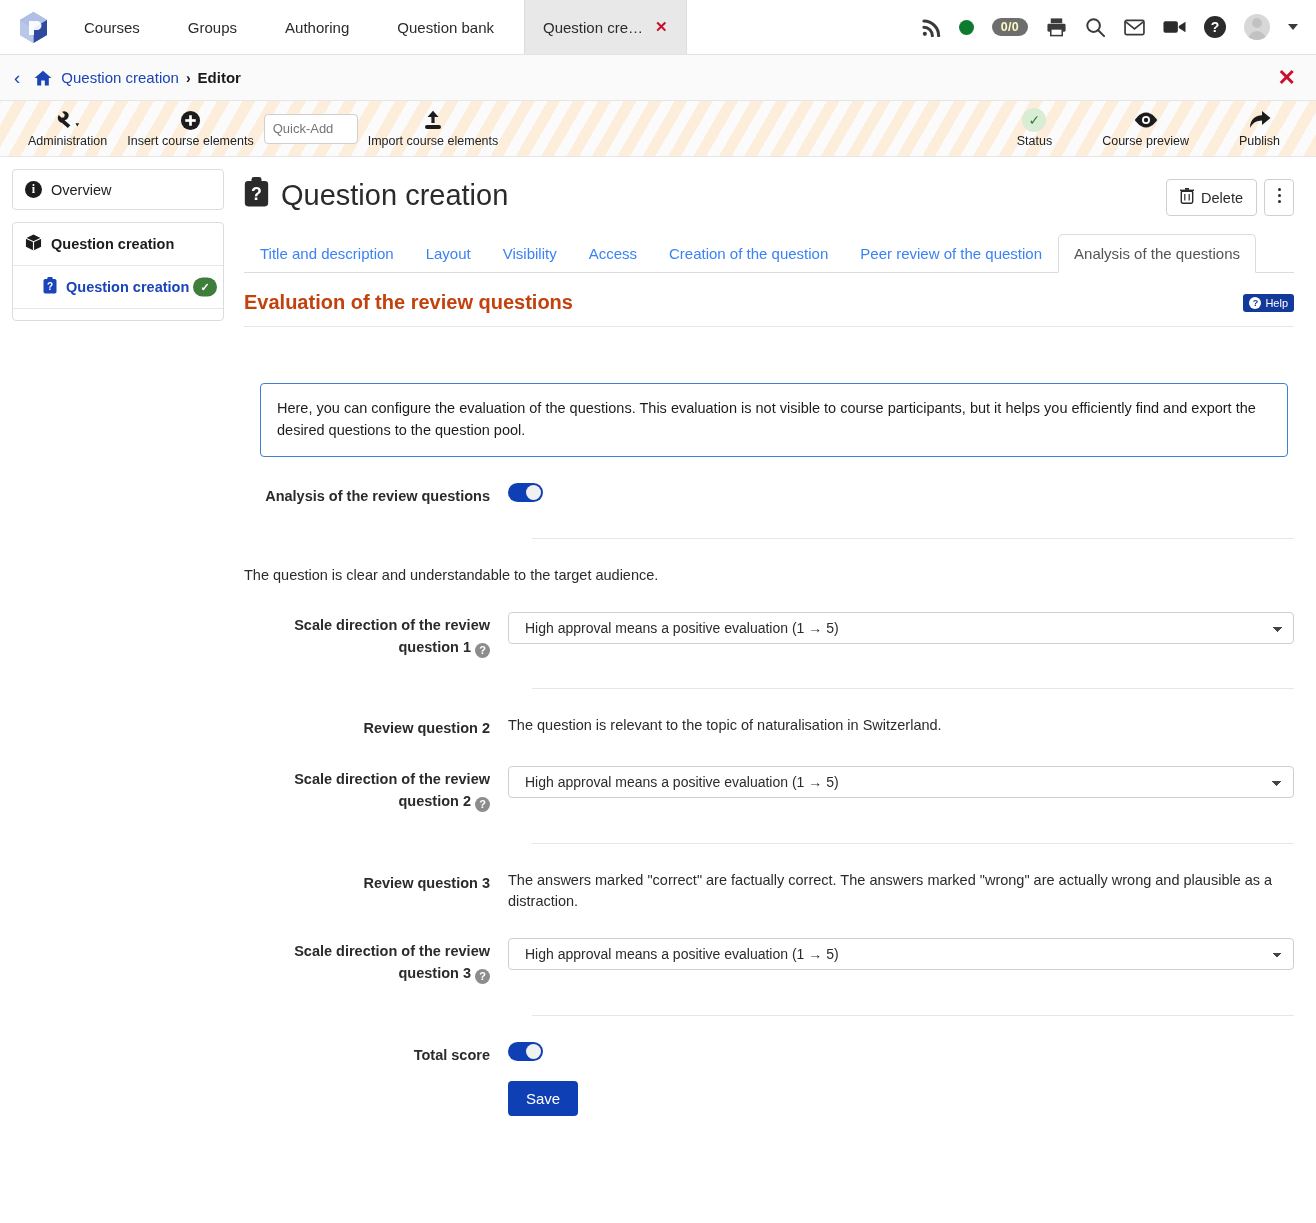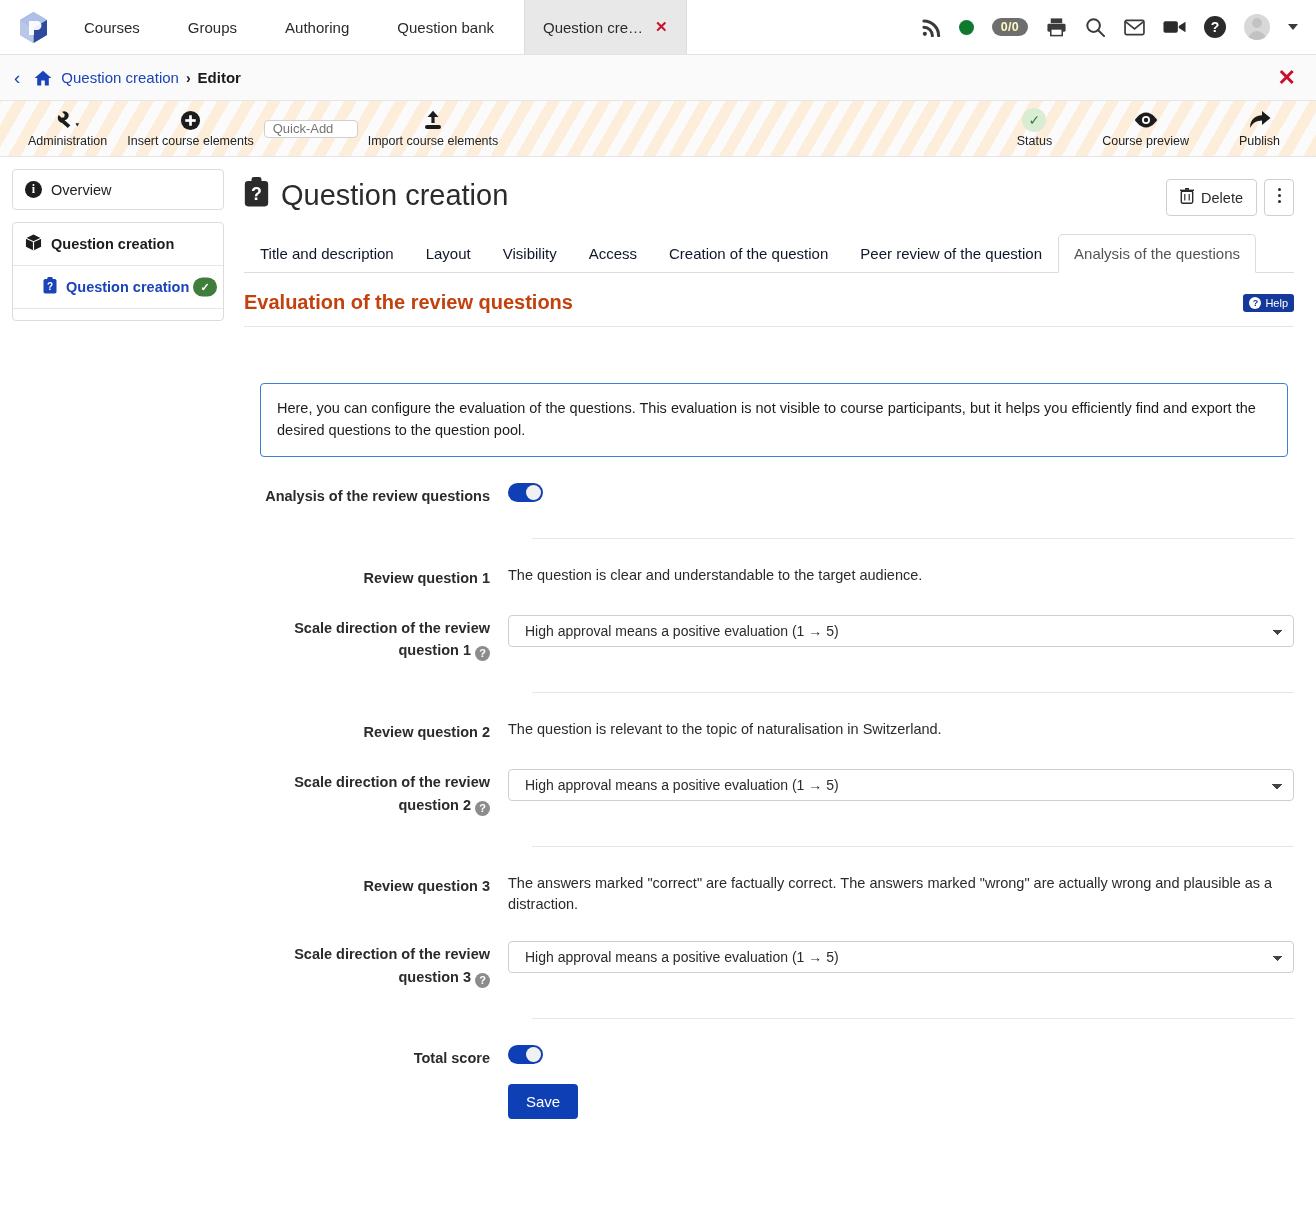--- a/index.html
+++ b/index.html
@@ -112,21 +112,21 @@
   }
   .tb-item {
     display: flex; flex-direction: column; align-items: center; justify-content: center;
     gap: 3px; cursor: pointer; padding: 0 10px; min-width: 0;
   }
   .tb-label { font-size: 12.5px; color: #232323; white-space: nowrap; }
   .tb-icon { display: flex; align-items: center; justify-content: center; height: 22px; }
   .tb-left { display: flex; align-items: center; padding-left: 18px; }
   .tb-right { display: flex; align-items: center; gap: 30px; margin-left: auto; padding-right: 26px; }
   .quickadd {
-    width: 94px; height: 18px;
+    width: 94px; height: 30px;
     border: 1px solid #cfcfcf; border-radius: 4px;
     background: #fff; font-size: 13px; color: #9a9a9a;
     padding: 0 8px; font-family: "Liberation Sans", sans-serif;
   }
   .status-check {
     width: 24px; height: 24px; border-radius: 50%;
     background: #d9ecd4; color: #2e7d32;
     display: flex; align-items: center; justify-content: center;
     font-size: 14px;
   }
@@ -179,21 +179,21 @@
     width: 30px; padding: 8px 0; cursor: pointer;
     display: flex; flex-direction: column; align-items: center; gap: 3px;
   }
   .kdot { width: 3px; height: 3px; border-radius: 50%; background: #2b2b2b; }
 
   .tabstrip {
     display: flex; align-items: flex-end; gap: 0;
     border-bottom: 1px solid #dcdcdc; margin-top: 18px;
   }
   .tabstrip .tab {
-    padding: 10px 15px; font-size: 15px; color: #0f172a; cursor: pointer;
+    padding: 10px 15px; font-size: 15px; color: #3b82f6; cursor: pointer;
     border: 1px solid transparent; white-space: nowrap;
     margin-bottom: -1px; background: transparent;
     font-family: "Liberation Sans", sans-serif;
   }
   .tabstrip .tab.active {
     color: #555; background: #fff;
     border: 1px solid #dcdcdc; border-bottom-color: #fff;
     border-radius: 5px 5px 0 0;
   }
 
@@ -505,21 +505,20 @@
       <div class="fvalue">
         <span class="toggle"></span>
       </div>
     </div>
 
     <div class="sep-wrap">
         <div class="divider"></div>
       </div>
 
     <div class="frow">
-      <div class="flabel">Review question 1</div>
       <div class="fvalue">The question is clear and understandable to the target audience.</div>
     </div>
     <div class="frow">
       <div class="flabel">
         <span>Scale direction of the review question 1</span><span class="q-help">?</span>
       </div>
       <div class="fvalue">
         <select class="select">
           <option>High approval means a positive evaluation (1 → 5)</option>
           <option>High approval means a negative evaluation (5 → 1)</option>

